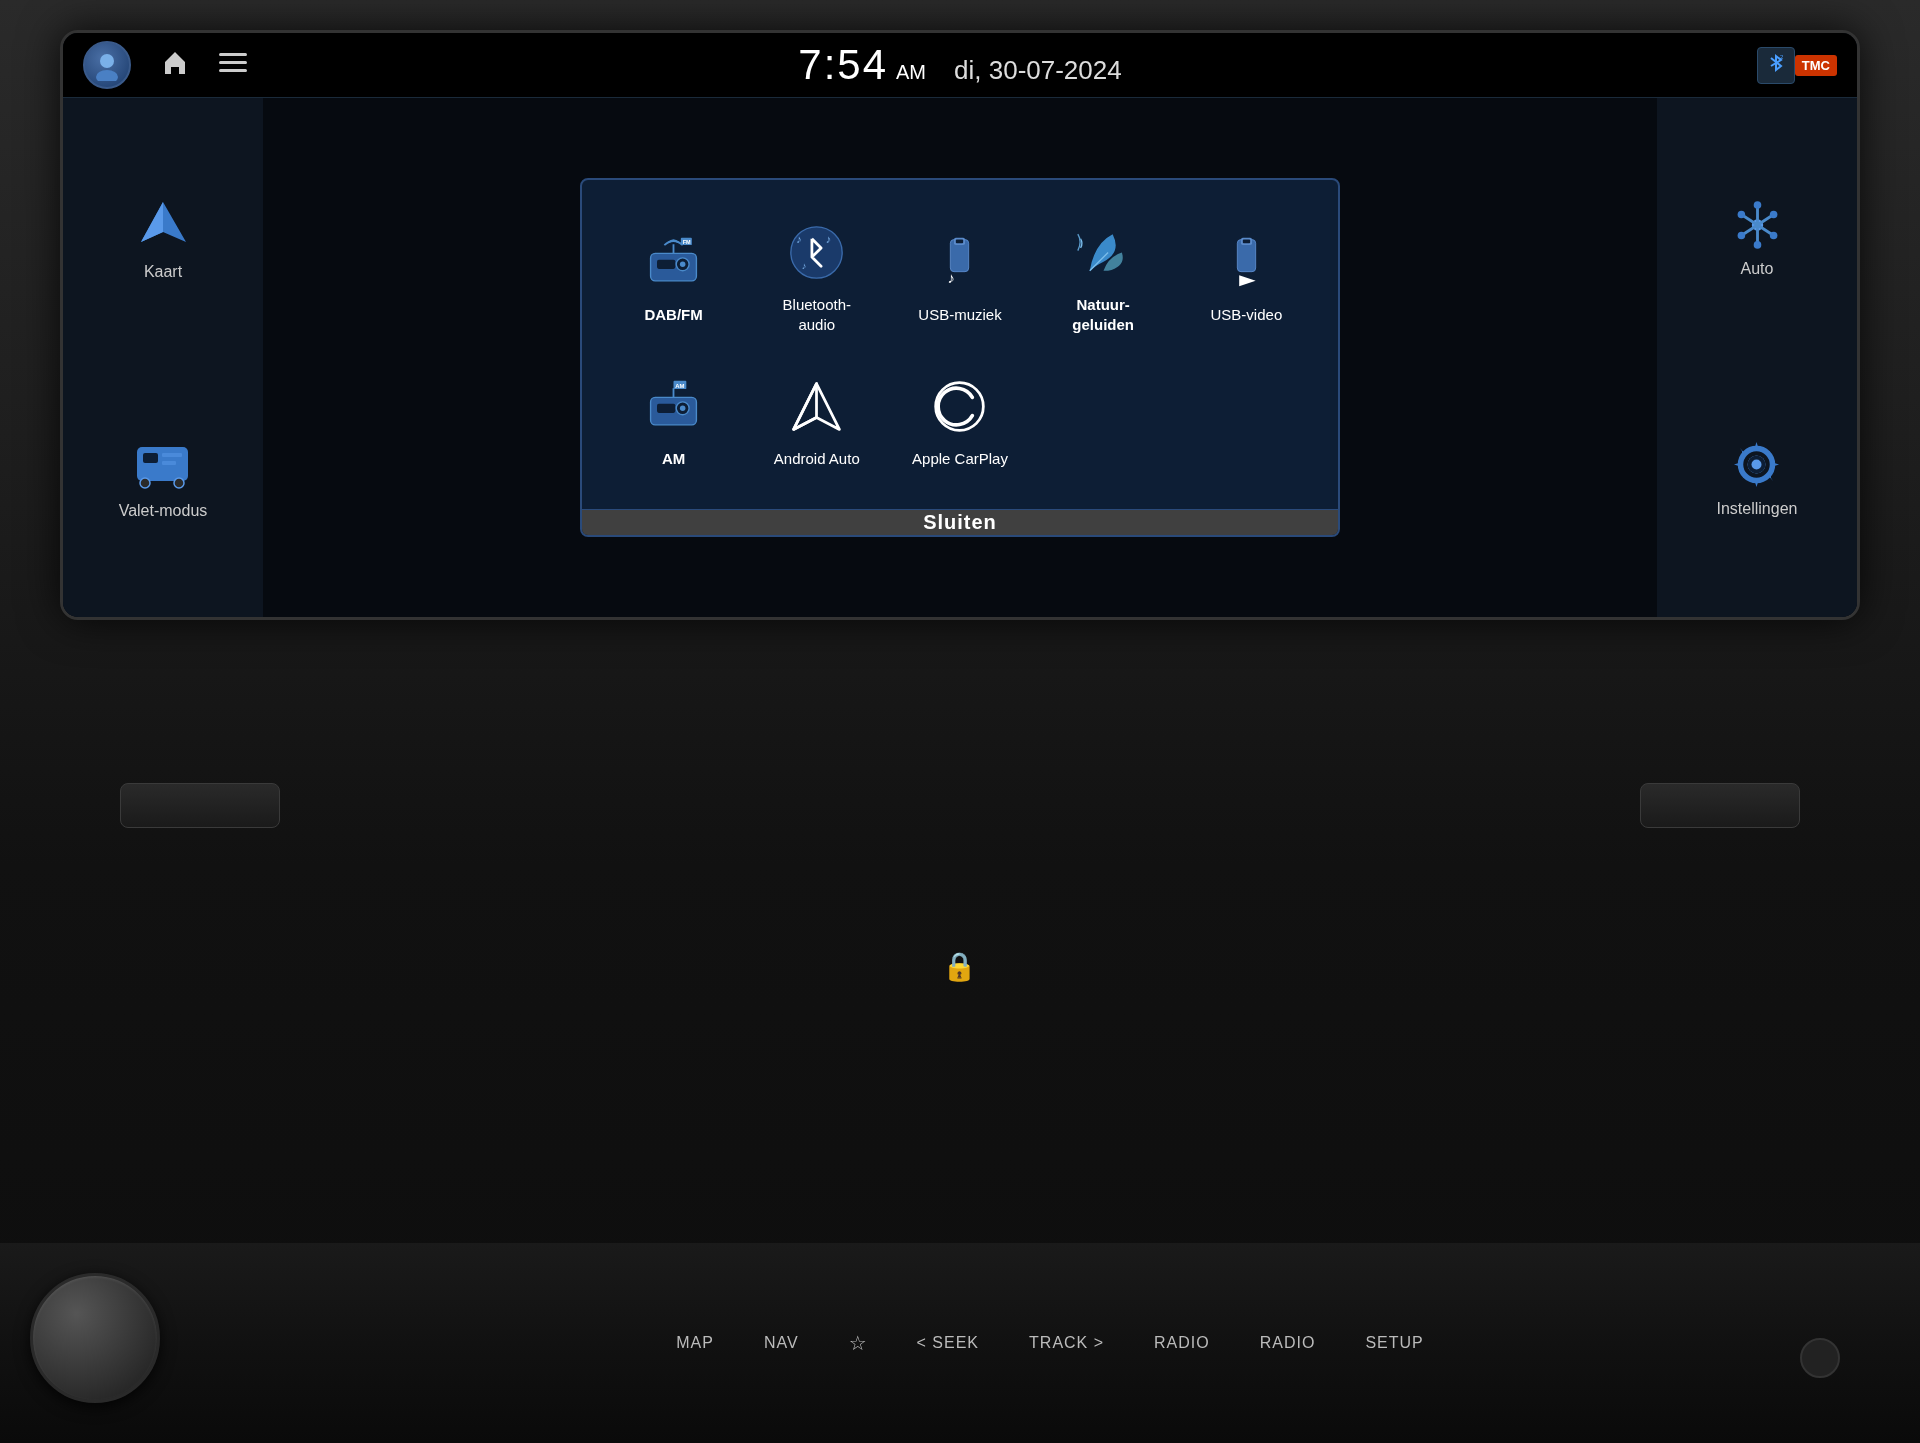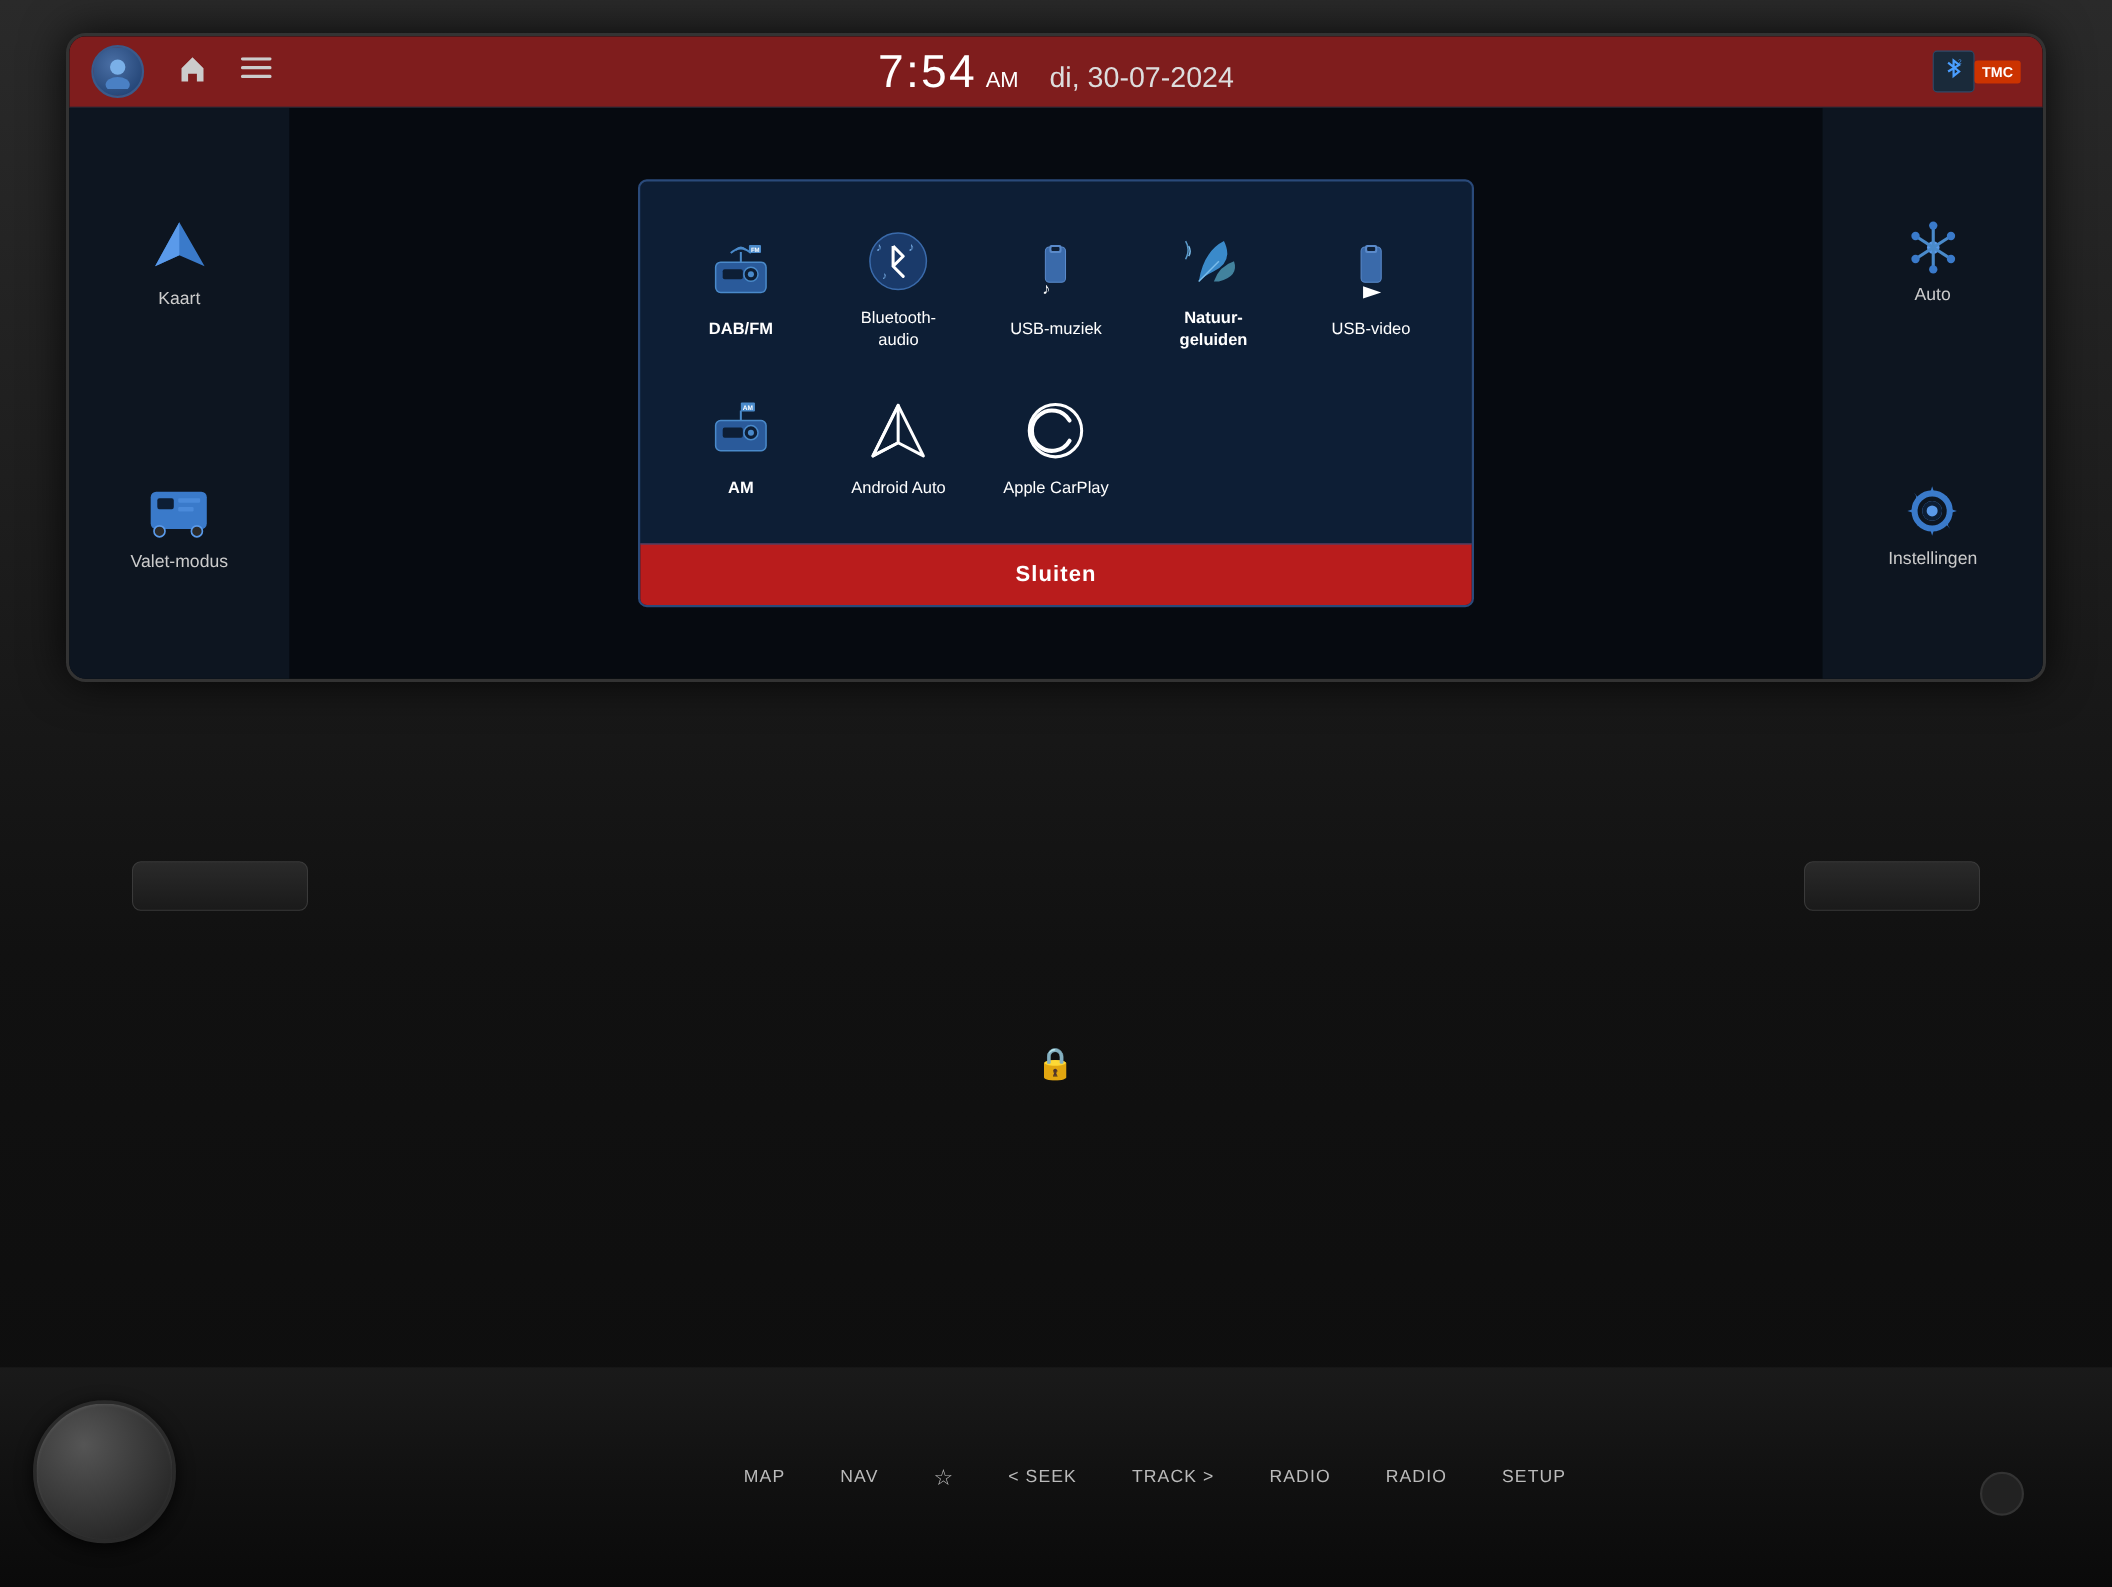--- a/index.html
+++ b/index.html
@@ -43,21 +43,21 @@
       height: 100%;
       background: #0d1520;
       position: relative;
       display: flex;
       flex-direction: column;
     }
 
     
     .status-bar {
       height: 65px;
-      background: #7f1d1d;
+      background: #000000;
       display: flex;
       align-items: center;
       justify-content: space-between;
       padding: 0 20px;
       border-bottom: 1px solid #1a2a3a;
       flex-shrink: 0;
     }
 
     .status-left {
       display: flex;
@@ -238,25 +238,25 @@
       font-size: 15px;
       text-align: center;
       line-height: 1.3;
     }
 
     .modal-label.bold {
       font-weight: bold;
     }
 
     .modal-close-btn {
-      background: #b91c1c;
+      background: #404040;
       border: none;
       border-top: 1px solid #2a4a7a;
       width: 100%;
-      padding: 16px;
+      padding: 1px;
       color: white;
       font-size: 20px;
       font-weight: bold;
       cursor: pointer;
       letter-spacing: 1px;
     }
 
     
     .icon-dab svg, .icon-bt svg, .icon-usb svg, .icon-nature svg,
     .icon-am svg, .icon-android svg, .icon-apple svg {

